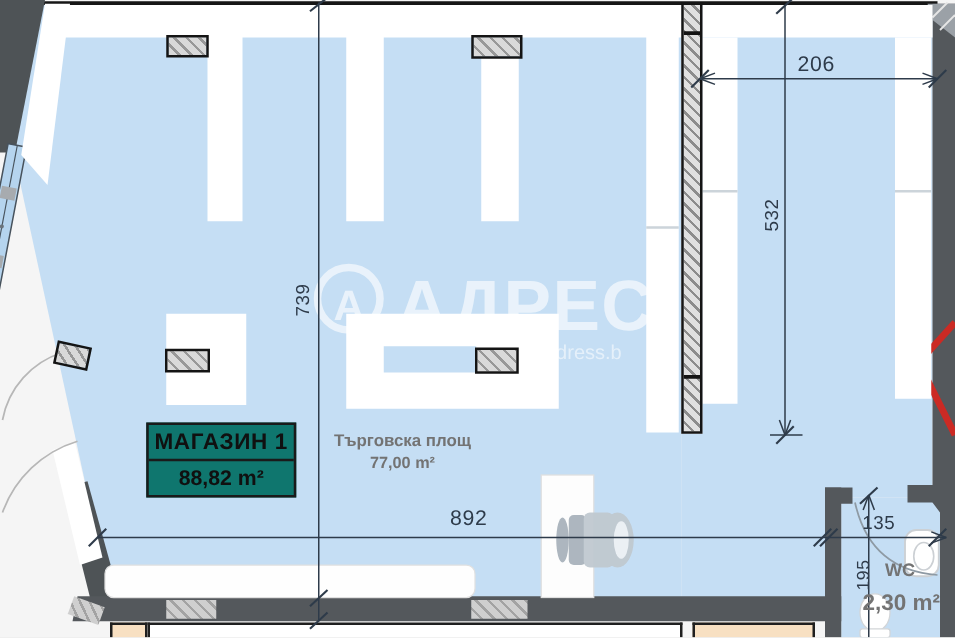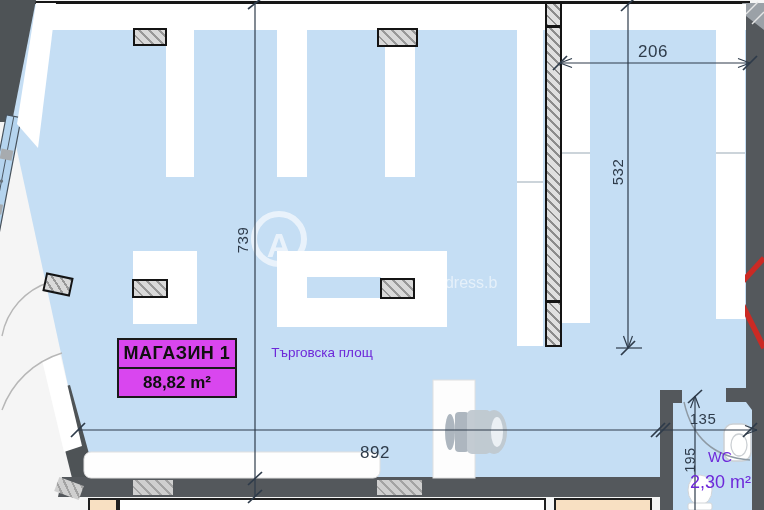--- a/index.html
+++ b/index.html
@@ -21,24 +21,24 @@
   .wall-hatch{position:absolute;border:2px solid #141414;box-sizing:border-box;
       background:repeating-linear-gradient(45deg,#e0e0e0 0 4.5px,#8c8c8c 4.5px 6.5px);}
   .joint{position:absolute;left:0;width:100%;height:3px;background:#141414;}
   .room{position:absolute;border:2px solid #1f1f1f;border-bottom:none;box-sizing:border-box;}
   .beige{background:#f8e0c2;}
   .white-room{background:#ffffff;}
   
   .dim{position:absolute;color:#2e3b4a;font-size:16px;text-align:center;
        letter-spacing:0.5px;white-space:nowrap;}
   .rot{transform:rotate(-90deg);transform-origin:center center;}
-  .note{position:absolute;color:#6d28d9;text-align:center;white-space:nowrap;}
+  .note{position:absolute;color:#737373;text-align:center;white-space:nowrap;font-weight:bold;}
   
   .unit-box{position:absolute;left:117px;top:338px;width:120px;height:60px;
-      background:#d946ef;border:2.5px solid #1a1a1a;box-sizing:border-box;
+      background:#0f766e;border:2.5px solid #1a1a1a;box-sizing:border-box;
       text-align:center;color:#101010;}
   .unit-box .r1{height:27px;line-height:27px;font-weight:bold;font-size:18px;
       border-bottom:2px solid #1a1a1a;letter-spacing:0.5px;}
   .unit-box .r2{height:26px;line-height:28px;font-weight:bold;font-size:17px;}
   
   .wm{position:absolute;color:rgba(255,255,255,0.62);}
   .wm-circle{left:251px;top:211px;width:56px;height:56px;border:6px solid rgba(255,255,255,0.62);
       border-radius:50%;text-align:center;line-height:56px;font-size:34px;font-weight:bold;
       box-sizing:border-box;}
   .wm-brand{left:317px;top:212px;font-size:57px;font-weight:bold;letter-spacing:1px;}
@@ -141,20 +141,21 @@
     <div class="winhx" style="left:377px;top:480px;width:45px;height:15px;"></div>
     <div class="winhx" style="left:56px;top:481px;width:26px;height:15px;transform:rotate(20deg);"></div>
 
     <div class="room beige" style="left:88px;top:498px;width:30px;height:12px;"></div>
     <div class="room white-room" style="left:118px;top:498px;width:428px;height:12px;"></div>
     <div class="room beige" style="left:554px;top:498px;width:98px;height:12px;"></div>
   </div>
 
   <div class="layer">
     <div class="wm wm-circle abs">А</div>
+    <div class="wm wm-brand abs">АДРЕС</div>
     <div class="wm wm-site abs">ddress.b</div>
   </div>
 
   <svg class="layer" viewBox="0 0 764 510">
     <g stroke="#2e3b4a" stroke-width="1.2">
       <line x1="255" y1="2" x2="255" y2="497"></line>
       <line x1="78" y1="430" x2="757" y2="430"></line>
       <line x1="560" y1="63" x2="750" y2="63"></line>
       <line x1="628" y1="4" x2="628" y2="348"></line>
       <line x1="695" y1="396" x2="695" y2="510"></line>
@@ -185,25 +186,26 @@
         <line x1="628" y1="348" x2="632.5" y2="336"></line>
       <line x1="695" y1="396" x2="690.5" y2="408"></line>
         <line x1="695" y1="396" x2="699.5" y2="408"></line>
     </g>
   </svg>
 
   <div class="layer">
     <div class="dim rot" style="left:225px;top:231px;width:36px;height:18px;font-size:15px;">739</div>
     <div class="dim" style="left:628px;top:42px;width:50px;font-size:17px;">206</div>
     <div class="dim rot" style="left:600px;top:163px;width:36px;height:18px;font-size:15px;">532</div>
-    <div class="dim" style="left:350px;top:405px;width:50px;font-size:17px;margin-top:38px;">892</div>
+    <div class="dim" style="left:350px;top:405px;width:50px;font-size:17px;">892</div>
     <div class="dim" style="left:683px;top:410px;width:40px;font-size:15px;">135</div>
     <div class="dim rot" style="left:672px;top:452px;width:36px;height:16px;font-size:14px;">195</div>
 
     <div class="note" style="left:252px;top:345px;width:140px;font-size:13.5px;">Търговска площ</div>
+    <div class="note" style="left:252px;top:362px;width:140px;font-size:13px;">77,00 m²</div>
 
     <div class="note" style="left:700px;top:449px;width:40px;font-size:14.5px;">WC</div>
     <div class="note" style="left:690px;top:472px;width:60px;font-size:18px;">2,30 m²</div>
 
     <div class="unit-box">
       <div class="r1">МАГАЗИН 1</div>
       <div class="r2">88,82 m²</div>
     </div>
   </div>
 

